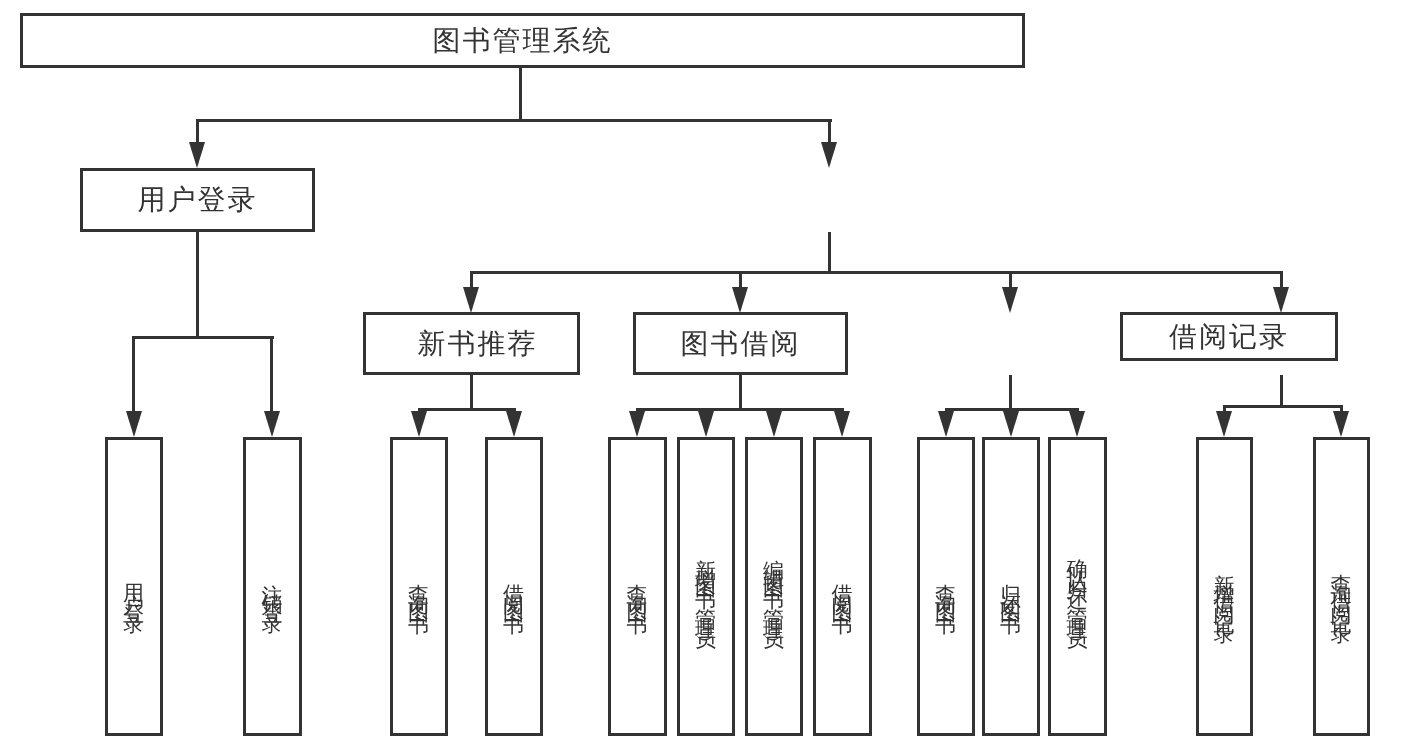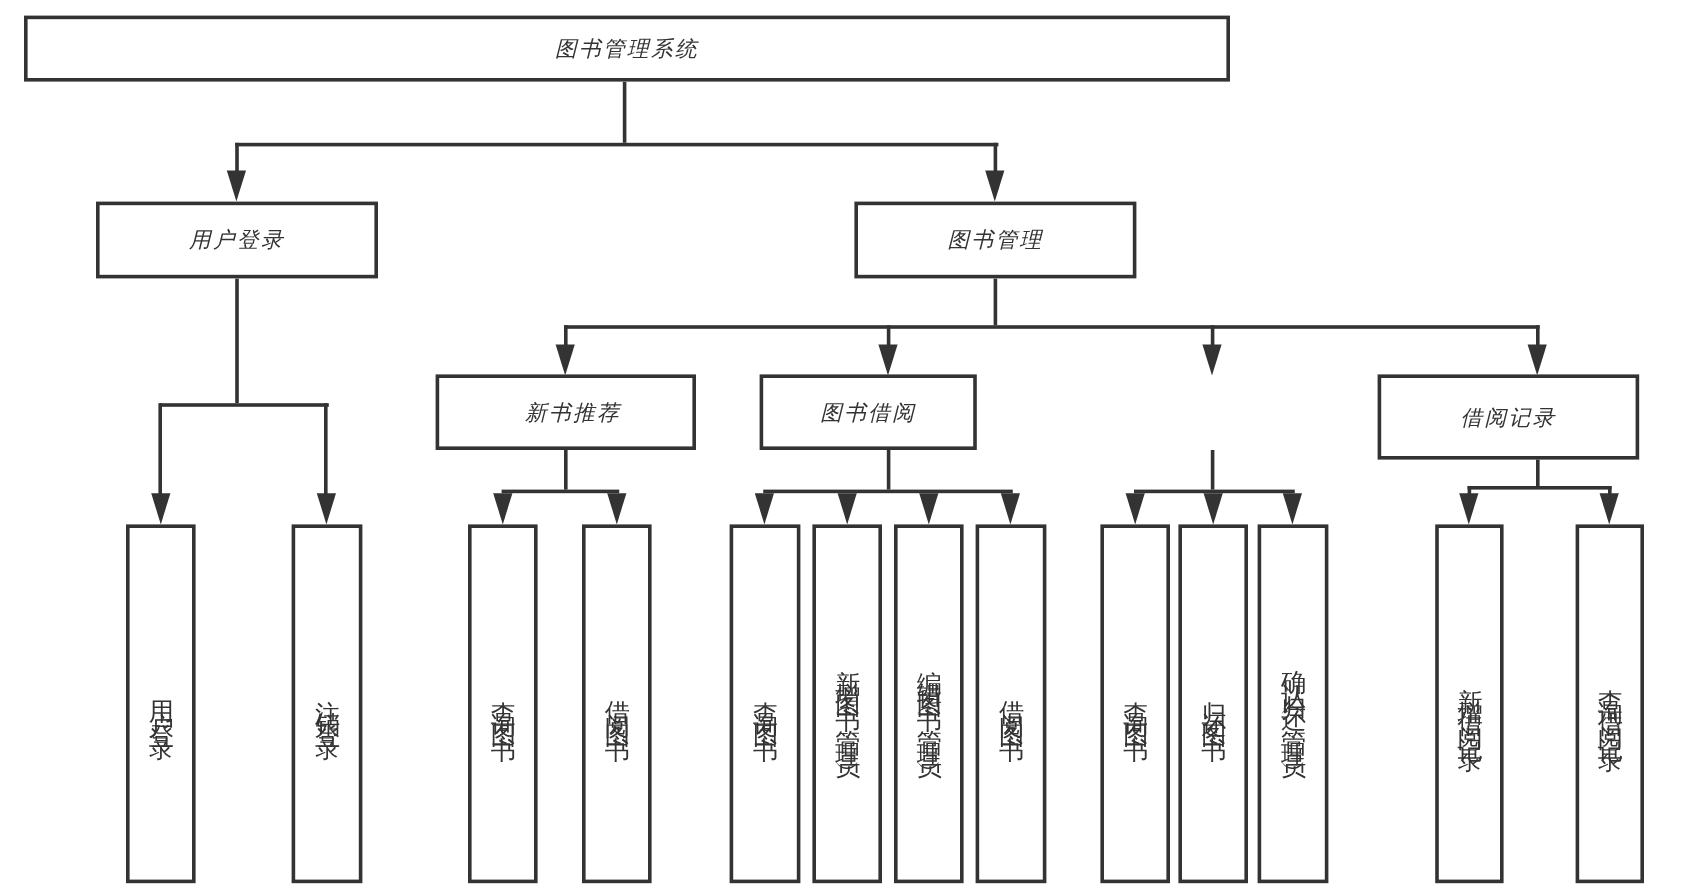--- a/index.html
+++ b/index.html
@@ -17,21 +17,21 @@
   
   .box {
     position: absolute;
     border: 3px solid #333333;
     background: #ffffff;
     color: #333333;
     display: flex;
     align-items: center;
     justify-content: center;
   }
-  .box.h { font-size: 18px; letter-spacing: 2px; white-space: nowrap; font-style: italic; }
+  .box.h { font-size: 28px; letter-spacing: 2px; white-space: nowrap; }
   .box.v {
     writing-mode: vertical-rl;
     text-orientation: mixed;
     font-size: 21px;
     letter-spacing: 10px;
     line-height: 1;
     white-space: nowrap;
   }
 
   
@@ -110,25 +110,24 @@
   <div class="arrow" style="left:834px; top:411px;"></div>
   <div class="arrow" style="left:938px; top:411px;"></div>
   <div class="arrow" style="left:1003px; top:411px;"></div>
   <div class="arrow" style="left:1069px; top:411px;"></div>
   <div class="arrow" style="left:1216px; top:411px;"></div>
   <div class="arrow" style="left:1333px; top:411px;"></div>
 
   <div class="box h" style="left:20px; top:13px; width:1005px; height:55px;">图书管理系统</div>
 
   <div class="box h" style="left:80px; top:168px; width:235px; height:64px;">用户登录</div>
-  <div class="box h" style="left:712px; top:168px; width:235px; height:64px;">图书管理</div>
 
   <div class="box h" style="left:363px; top:312px; width:217px; height:63px;padding-left:12px;">新书推荐</div>
-  <div class="box h" style="left:633px; top:312px; width:181px; height:63px;">图书借阅</div>
-  <div class="box h" style="left:1148px; top:312px; width:218px; height:71px;">借阅记录</div>
+  <div class="box h" style="left:633px; top:312px; width:215px; height:63px;">图书借阅</div>
+  <div class="box h" style="left:1120px; top:312px; width:218px; height:49px;">借阅记录</div>
 
   <div class="box v" style="left:105px; top:437px; width:58px; height:299px;">用户登录</div>
   <div class="box v" style="left:243px; top:437px; width:59px; height:299px;">注销登录</div>
 
   <div class="box v" style="left:390px; top:437px; width:58px; height:299px;">查询图书</div>
   <div class="box v" style="left:485px; top:437px; width:58px; height:299px;">借阅图书</div>
 
   <div class="box v" style="left:608px; top:437px; width:59px; height:299px;">查询图书</div>
   <div class="box v" style="left:677px; top:437px; width:58px; height:299px;">新增图书（管理员）</div>
   <div class="box v" style="left:745px; top:437px; width:58px; height:299px;">编辑图书（管理员）</div>

